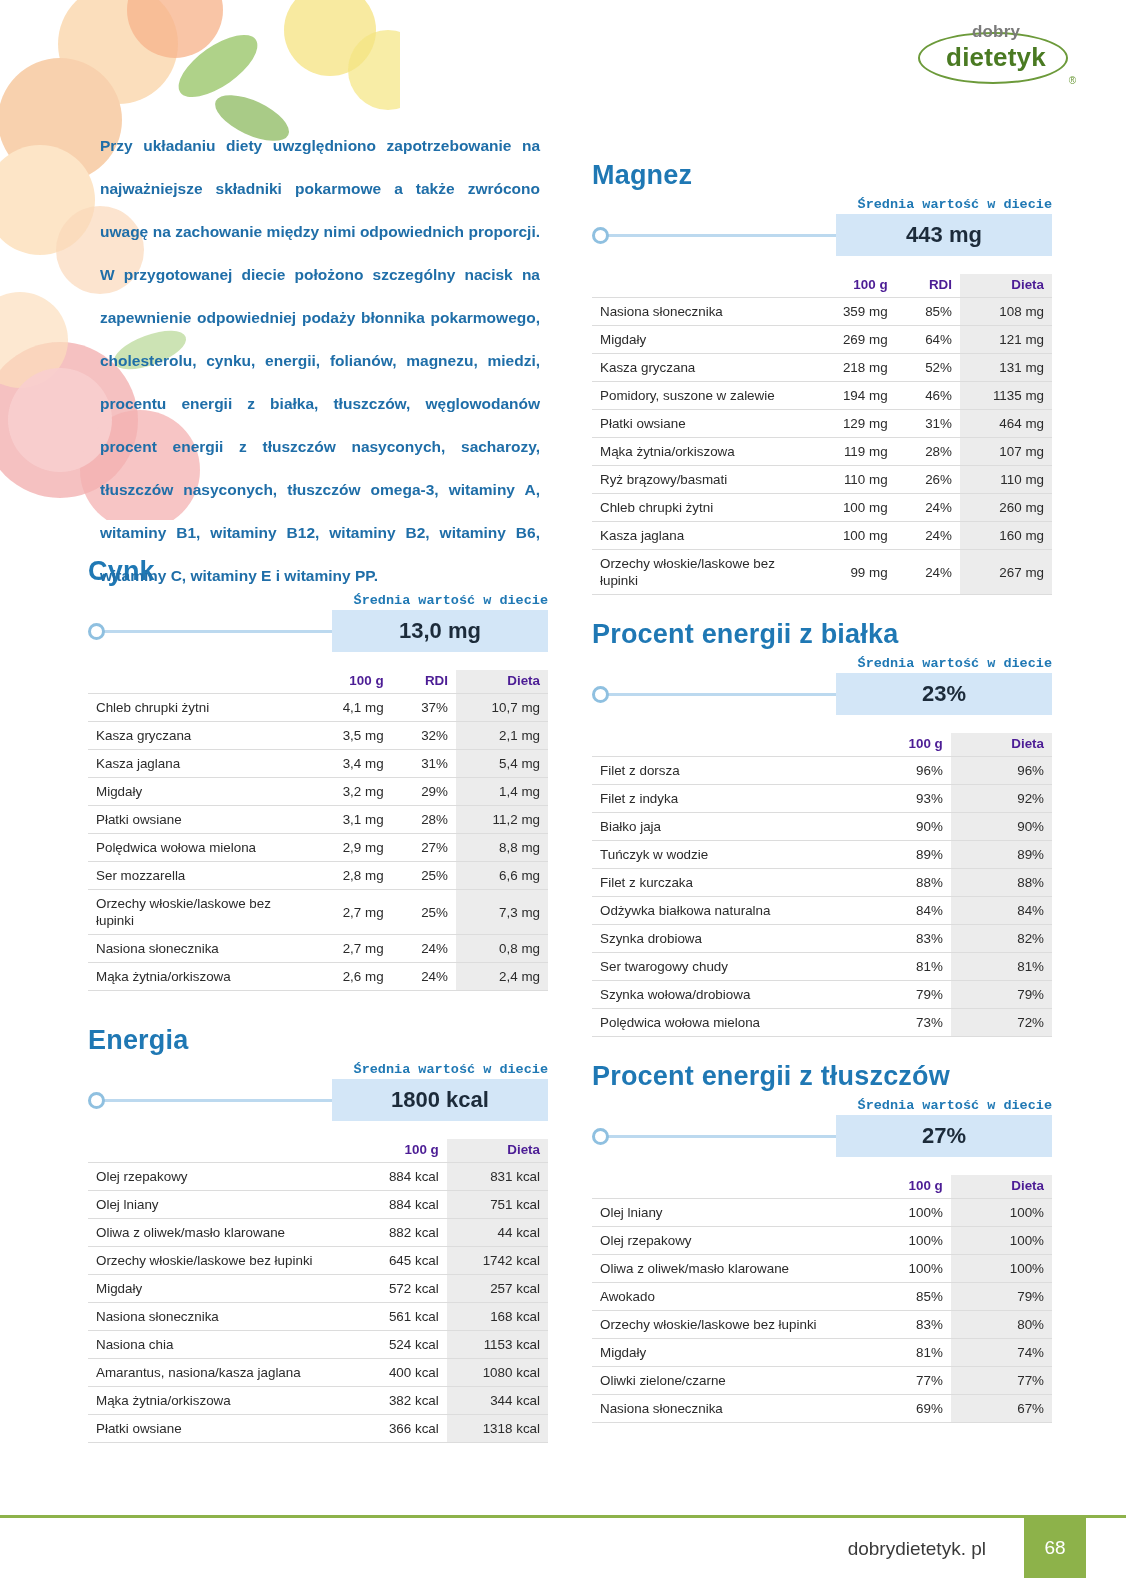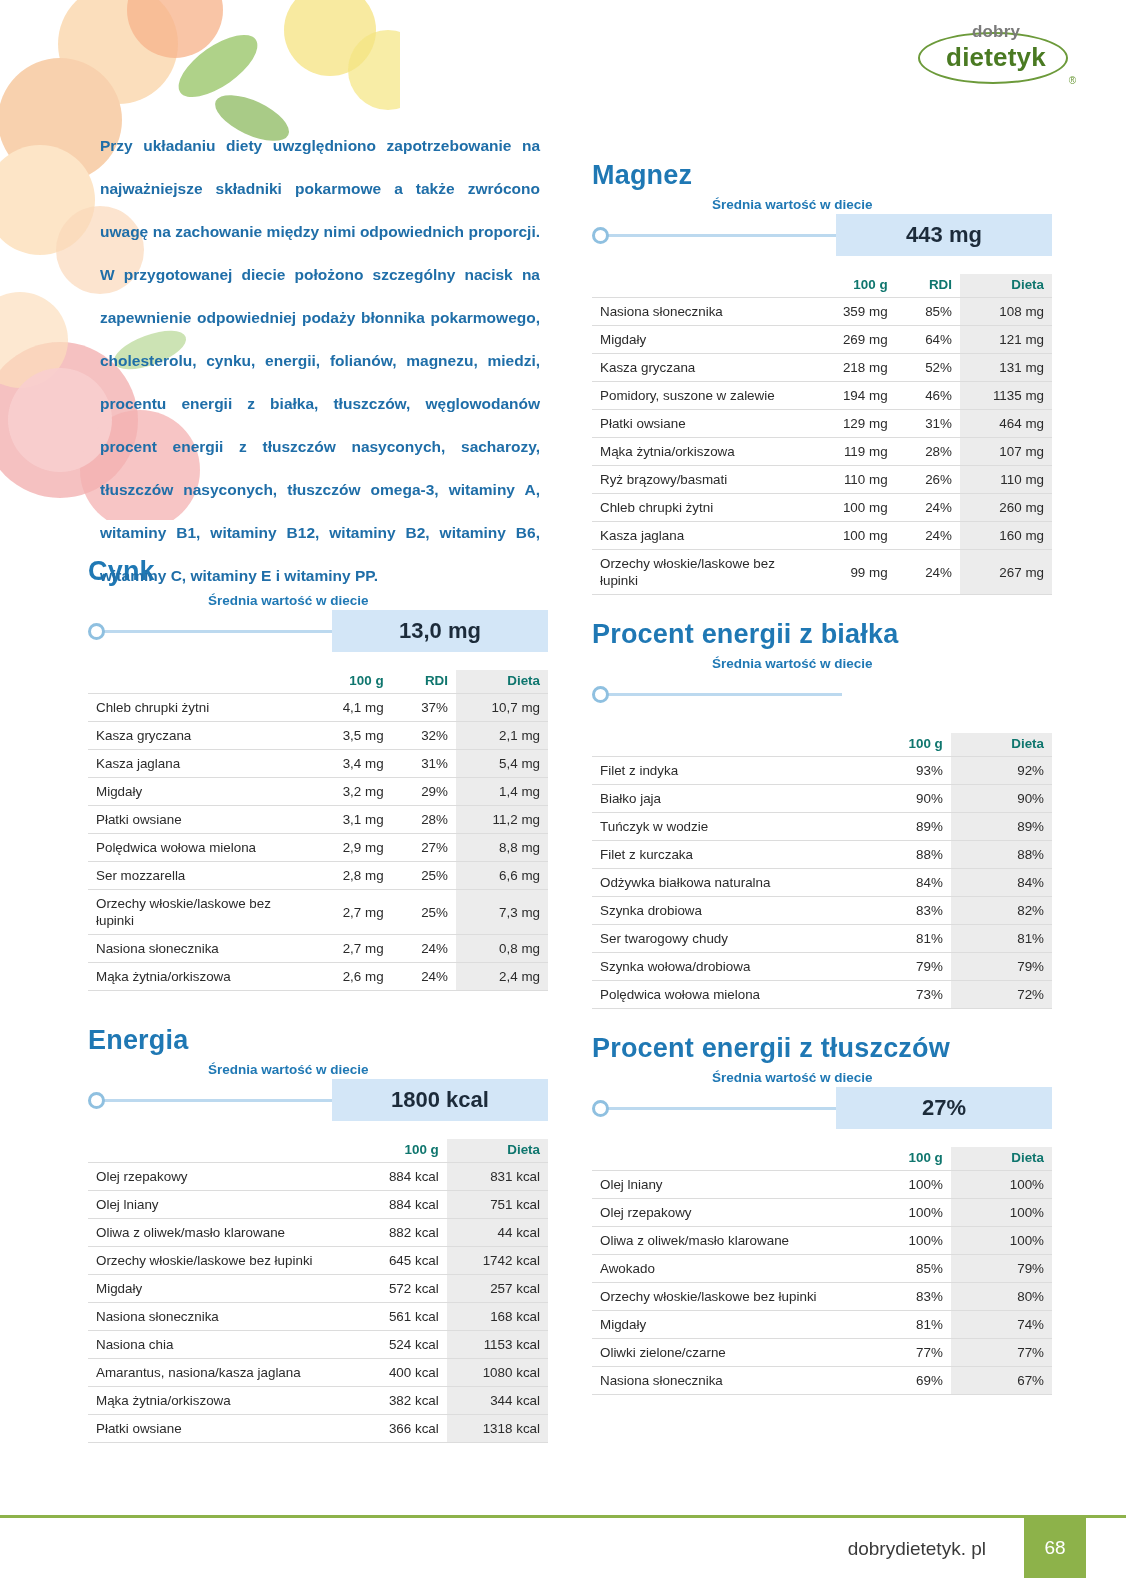--- a/index.html
+++ b/index.html
@@ -46,41 +46,41 @@
   }
 
   
   h2.section-title {
     margin:0 0 4px 0;
     color:#1f78b4; font-size:27px; font-weight:700; letter-spacing:.2px;
   }
 
   
   .avg-label {
-    text-align:left; color:#1f78b4; font-size:13.5px; font-weight:700;
-    margin:6px 0 2px 0; padding-left:120px;
+    text-align:right; color:#1f78b4; font-size:13.5px; font-weight:700;
+    margin:6px 0 2px 0; padding-left:120px;font-family:Liberation Mono, monospace;
   }
   .avg-row { position:relative; height:42px; display:flex; align-items:center; }
   .avg-line {
     position:absolute; left:10px; top:20px; height:3px; background:#bcd9ef; width:240px;
   }
   .avg-dot {
     position:absolute; left:0px; top:13px; width:17px; height:17px;
     border:3px solid #8fc0e0; border-radius:50%; background:#ffffff;
   }
   .avg-box {
     position:absolute; right:0; top:0; height:42px; width:216px;
     background:#d3e6f7; display:flex; align-items:center; justify-content:center;
     color:#1c2b3a; font-size:22px; font-weight:700;
   }
 
   
   table.data { width:100%; border-collapse:collapse; margin-top:18px; font-size:13.4px; }
   table.data th {
-    font-size:13.4px; font-weight:700; color:#0f766e; padding:3px 8px 5px 8px;
+    font-size:13.4px; font-weight:700; color:#4c1d95; padding:3px 8px 5px 8px;
     text-align:right; border:none;
   }
   table.data th.name { text-align:left; }
   table.data th.dieta { background:#ececec; }
   table.data td {
     padding:5px 8px; border-top:1px solid #dcdcdc; color:#2b2b2b; text-align:right;
     vertical-align:middle;
   }
   table.data td.name { text-align:left; line-height:17px; }
   table.data td.dieta { background:#ececec; }
@@ -389,35 +389,41 @@
           </tr>
         </tbody>
       </table>
     </div>
     <div class="section" style="margin-top: 24px;">
       <h2 class="section-title">Procent energii z białka</h2>
       <div class="avg-label">Średnia wartość w diecie</div>
       <div class="avg-row">
         <div class="avg-line"></div>
         <div class="avg-dot"></div>
+        <div class="avg-box">23%</div>
       </div>
       <table class="data">
         <colgroup>
           <col class="c-name2">
           <col class="c-g2">
           <col class="c-d2">
         </colgroup>
         <thead>
           <tr>
             <th class="name"></th>
             <th>100 g</th>
             <th class="dieta">Dieta</th>
           </tr>
         </thead>
         <tbody>
+          <tr>
+            <td class="name">Filet z dorsza</td>
+            <td>96%</td>
+            <td class="dieta">96%</td>
+          </tr>
           <tr>
             <td class="name">Filet z indyka</td>
             <td>93%</td>
             <td class="dieta">92%</td>
           </tr>
           <tr>
             <td class="name">Białko jaja</td>
             <td>90%</td>
             <td class="dieta">90%</td>
           </tr>

